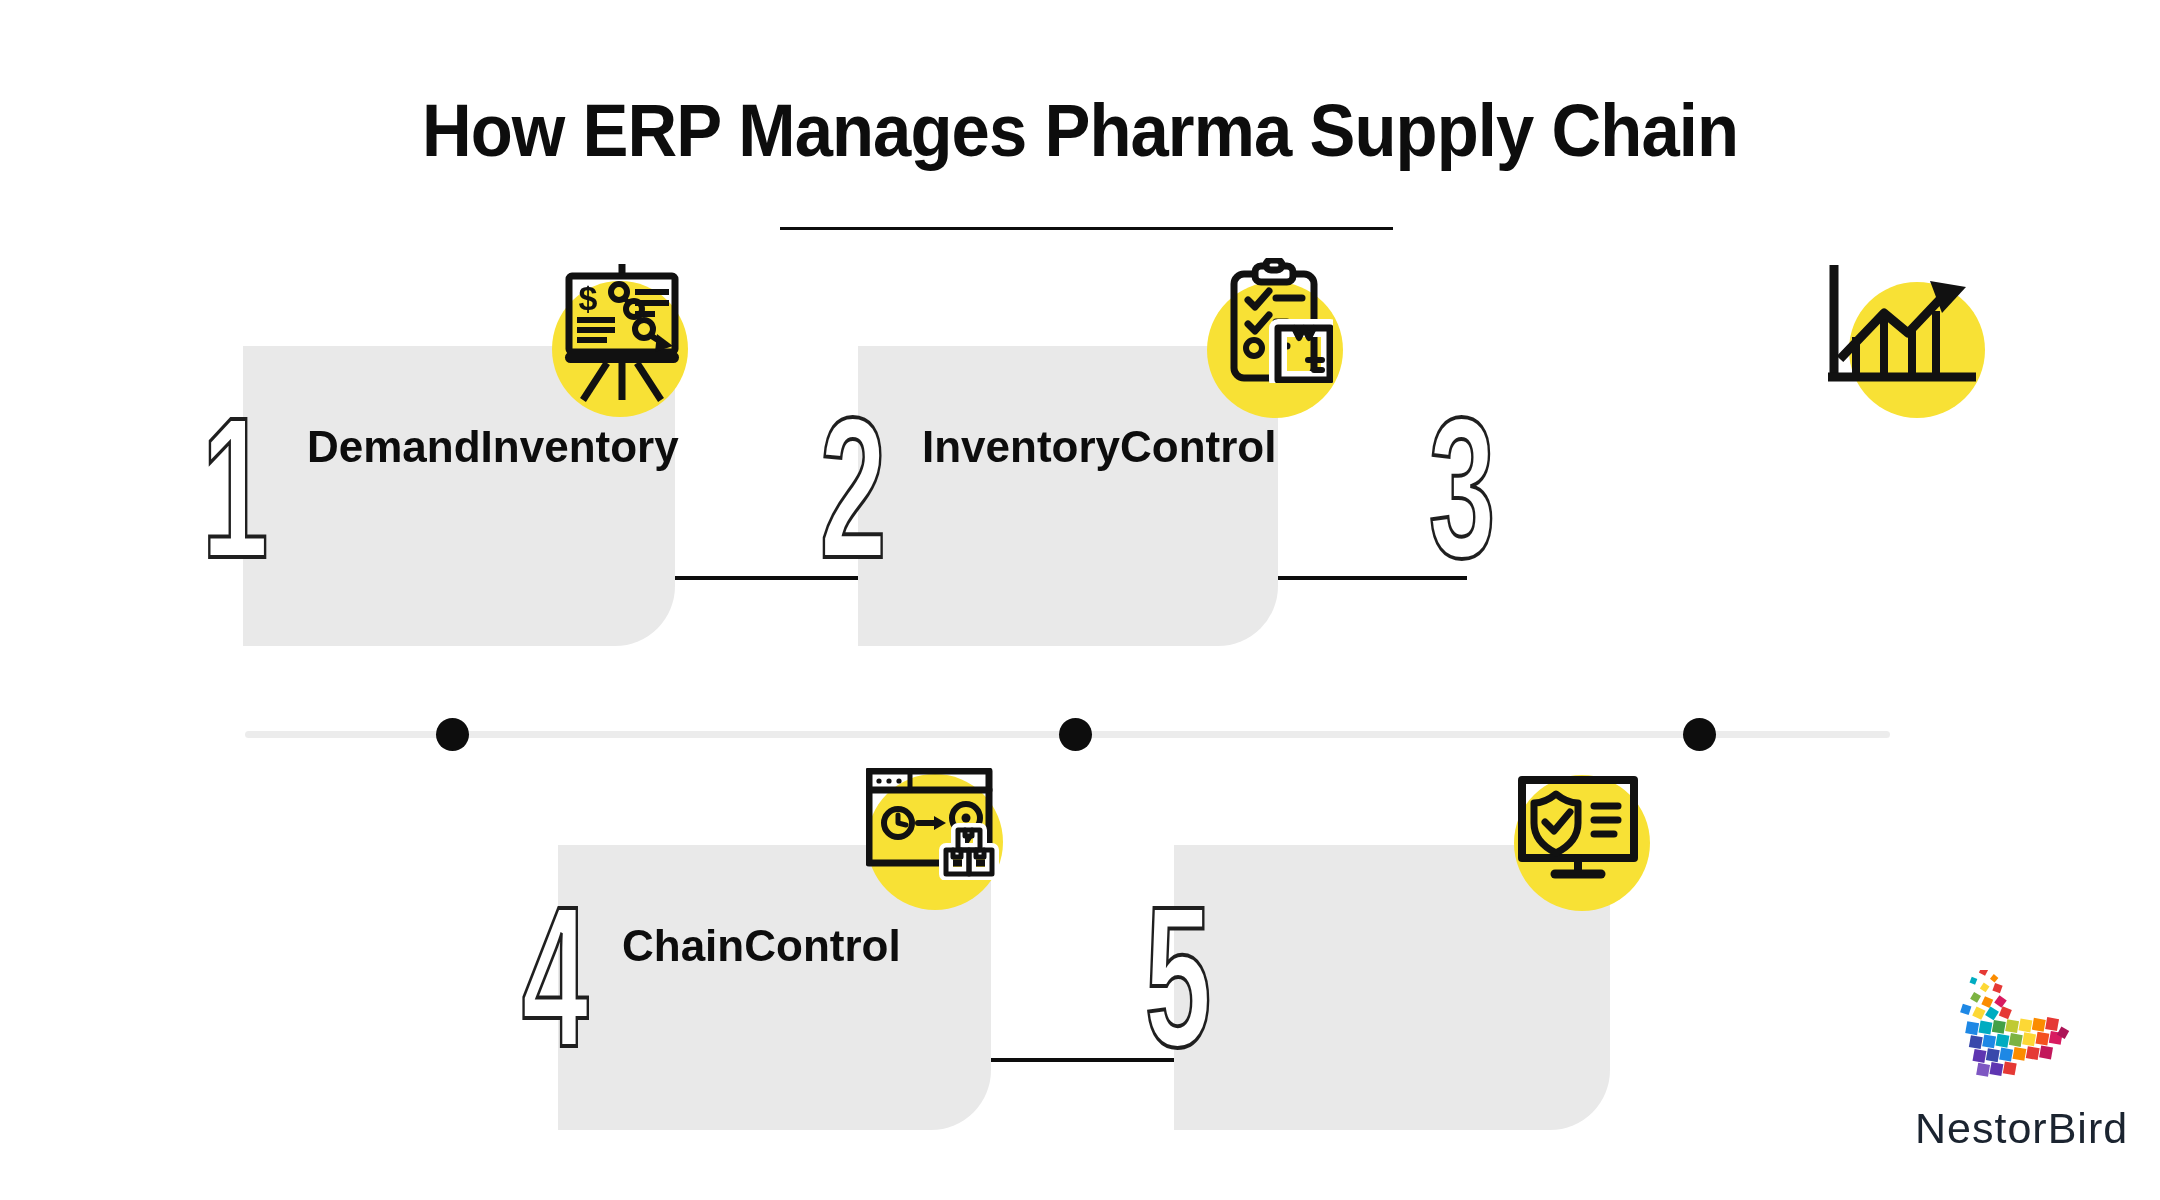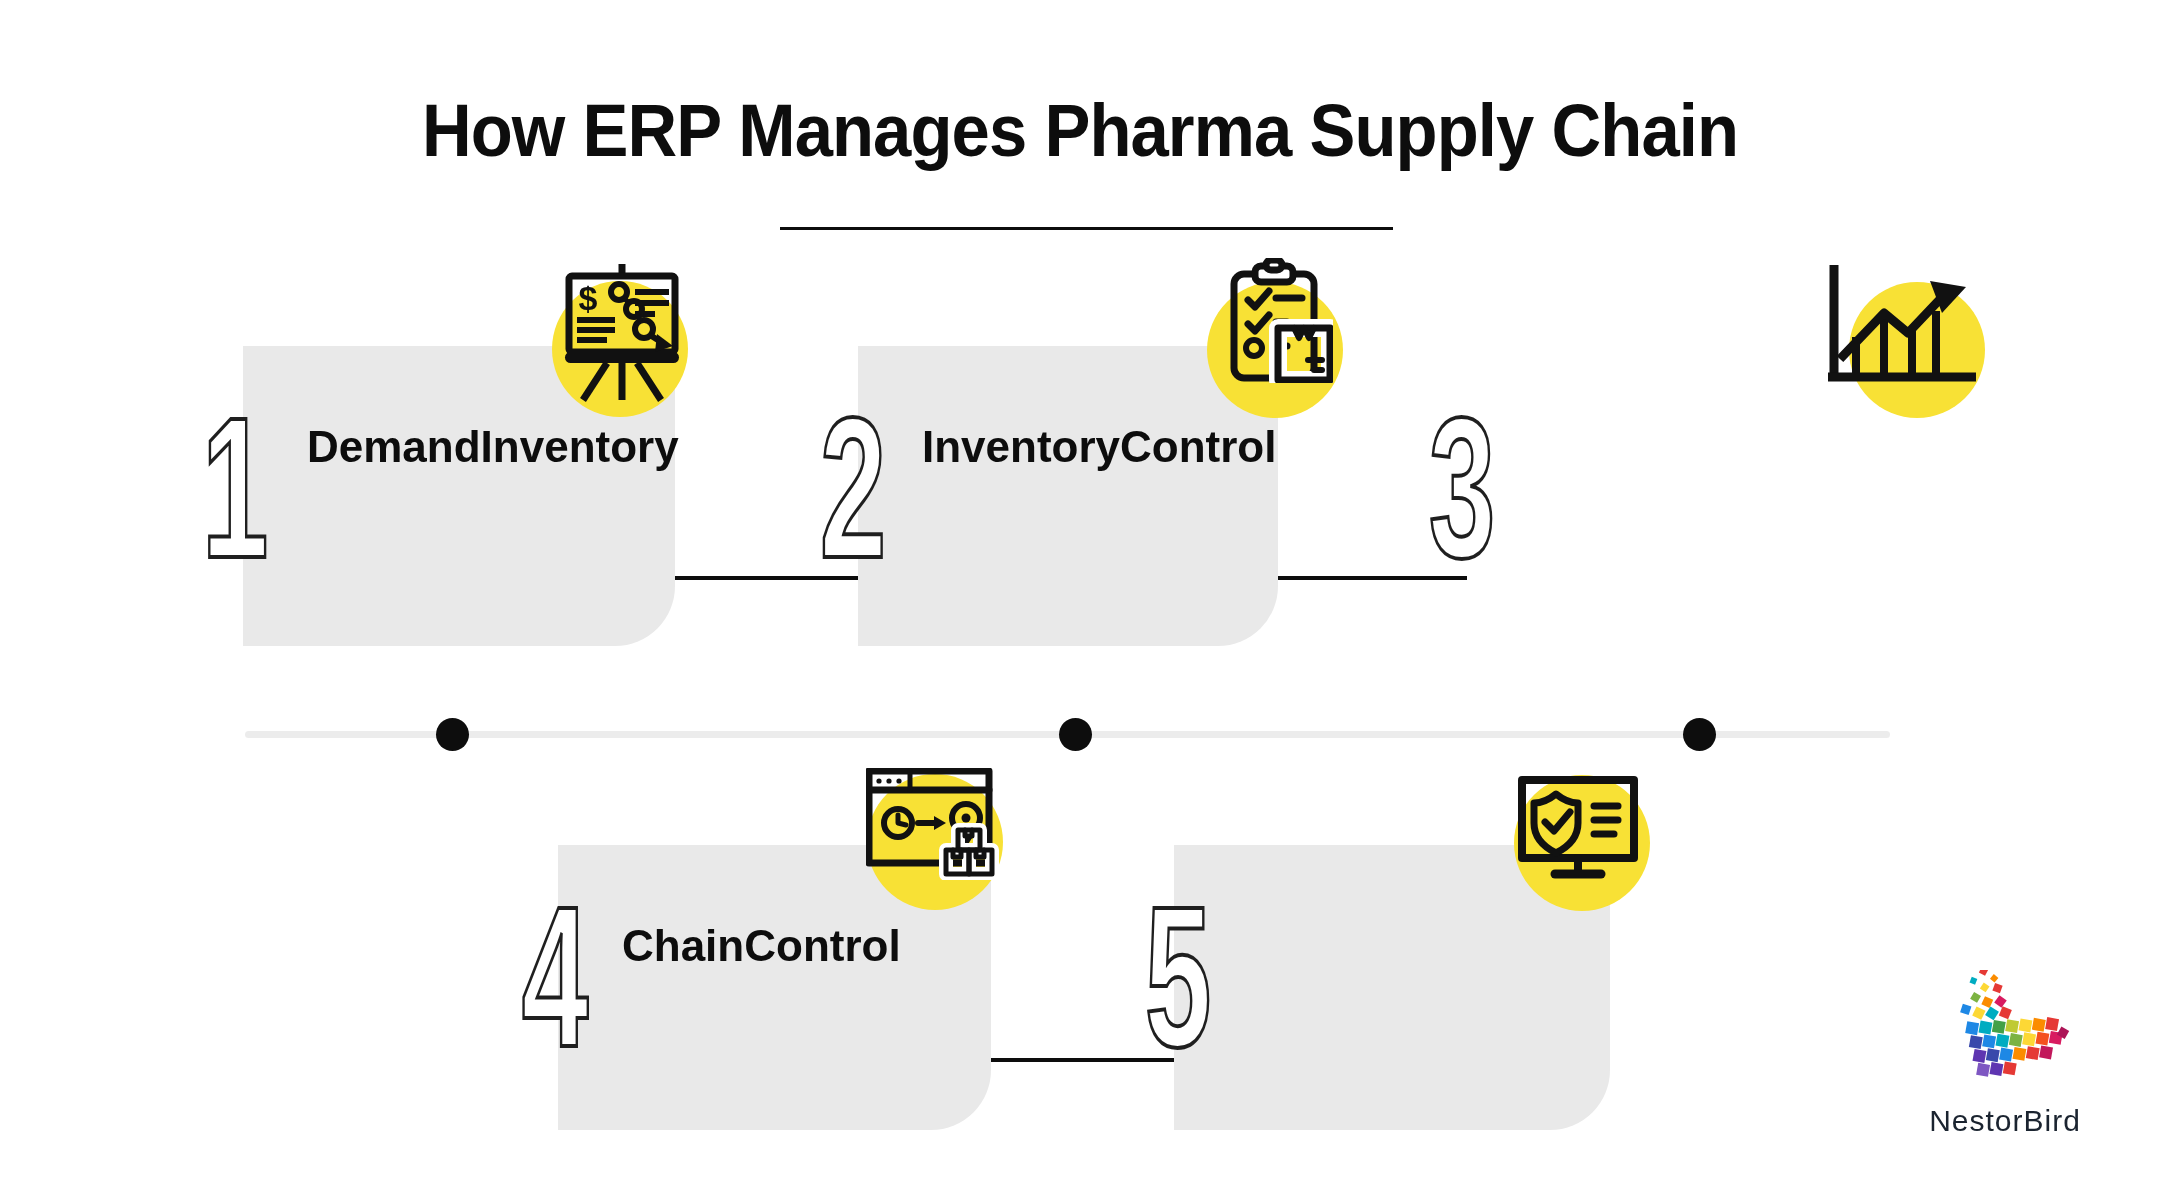--- a/index.html
+++ b/index.html
@@ -81,21 +81,21 @@
   .i1{left:557px;top:262px;}
   .i2{left:1228px;top:258px;}
   .i3{left:1826px;top:265px;}
   .i4{left:866px;top:768px;}
   .i5{left:1518px;top:776px;}
   .icon path,.icon rect,.icon line,.icon circle,.icon polyline{vector-effect:none;}
   
   .logo{position:absolute;left:1915px;top:970px;width:180px;text-align:center;z-index:4;}
   .logo svg{display:block;margin:0 auto;}
   .brand-name{
-    margin-top:10px;font-size:30px;font-weight:400;letter-spacing:1px;
+    margin-top:10px;font-size:43px;font-weight:400;letter-spacing:1px;
     color:var(--brand_text);
   }
 </style>
 </head>
 <body>
 
 <div class="stage">
 
   <h1 class="title">How ERP Manages Pharma Supply Chain</h1>
   <div class="title-underline"></div>

